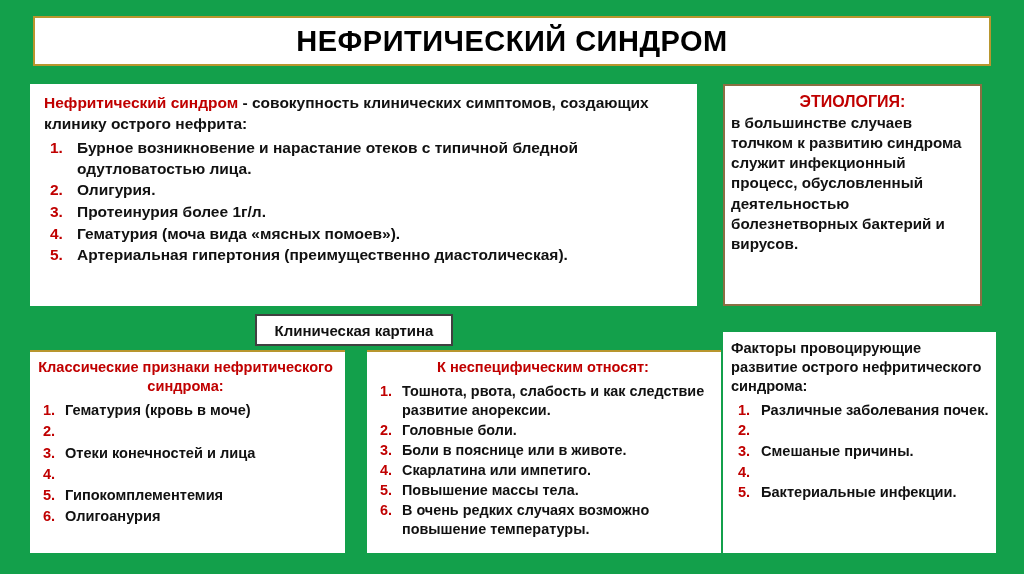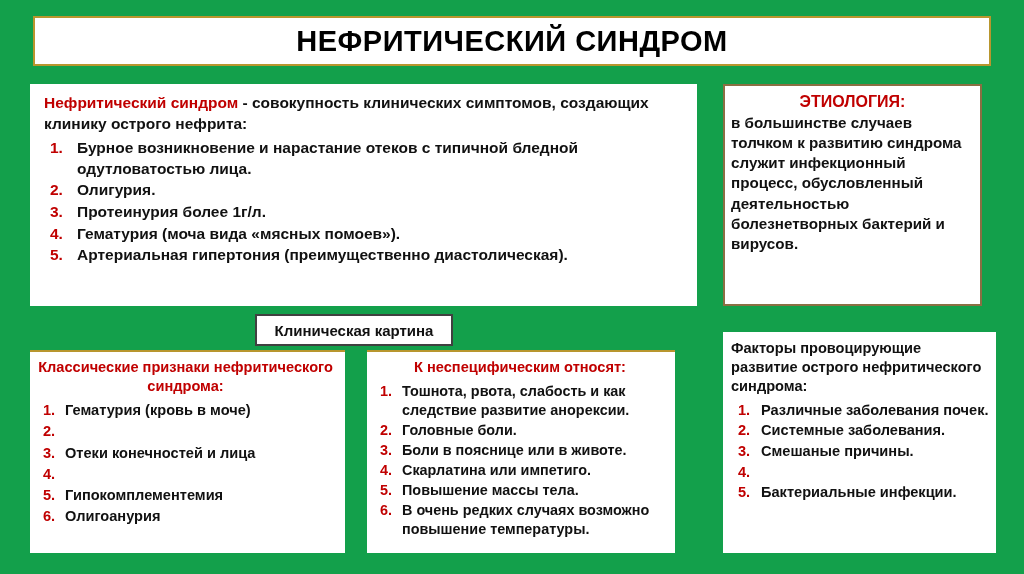--- a/index.html
+++ b/index.html
@@ -159,21 +159,21 @@
     margin-bottom: 5px;
   }
   .bl-panel .li-row { font-size: 14.6px; line-height: 1.38; }
   .bl-panel .li-num { width: 22px; margin-left: 9px; }
 
   
   .bm-panel {
     position: absolute;
     left: 367px;
     top: 350px;
-    width: 308px;
+    width: 354px;
     height: 203px;
     background: #ffffff;
     border-top: 2px solid #b8962e;
     box-sizing: border-box;
     padding: 6px 6px 4px 4px;
   }
   .bm-panel .li-row { font-size: 14.4px; line-height: 1.32; }
   .bm-panel .li-num { width: 22px; margin-left: 9px; }
 
   
@@ -304,21 +304,20 @@
 
   <div class="br-panel">
     <div class="panel-title-black">Факторы провоцирующие развитие острого нефритического синдрома:</div>
     <div>
         <div class="li-row">
           <span class="li-num">1.</span>
           <span class="li-txt">Различные заболевания почек.</span>
         </div>
         <div class="li-row">
           <span class="li-num">2.</span>
-          <span class="li-txt">Системные заболевания.</span>
         </div>
         <div class="li-row">
           <span class="li-num">3.</span>
           <span class="li-txt">Смешаные причины.</span>
         </div>
         <div class="li-row">
           <span class="li-num">4.</span>
         </div>
         <div class="li-row">
           <span class="li-num">5.</span>

